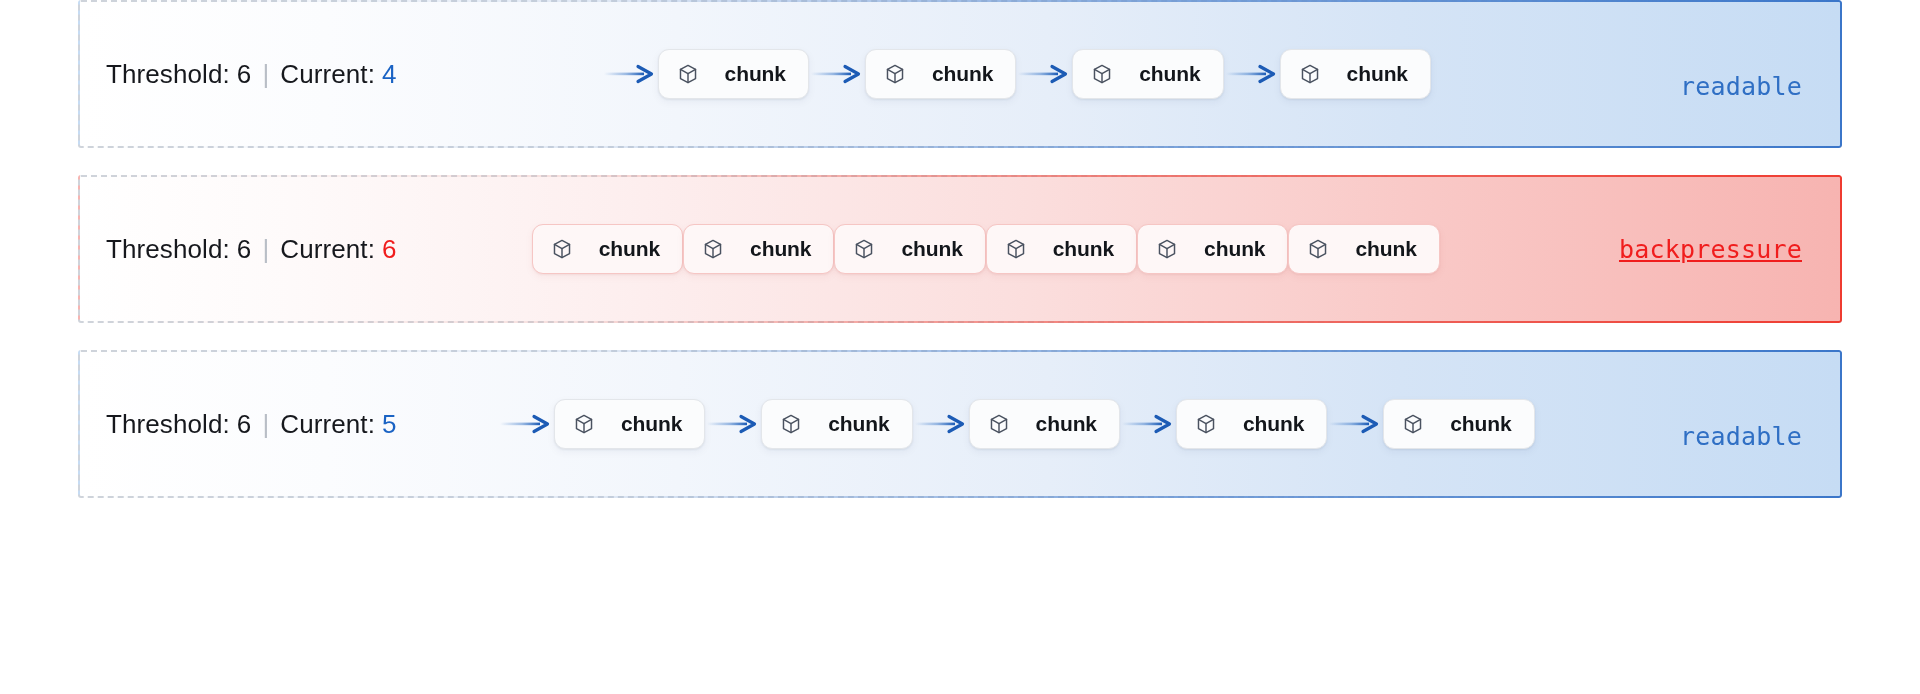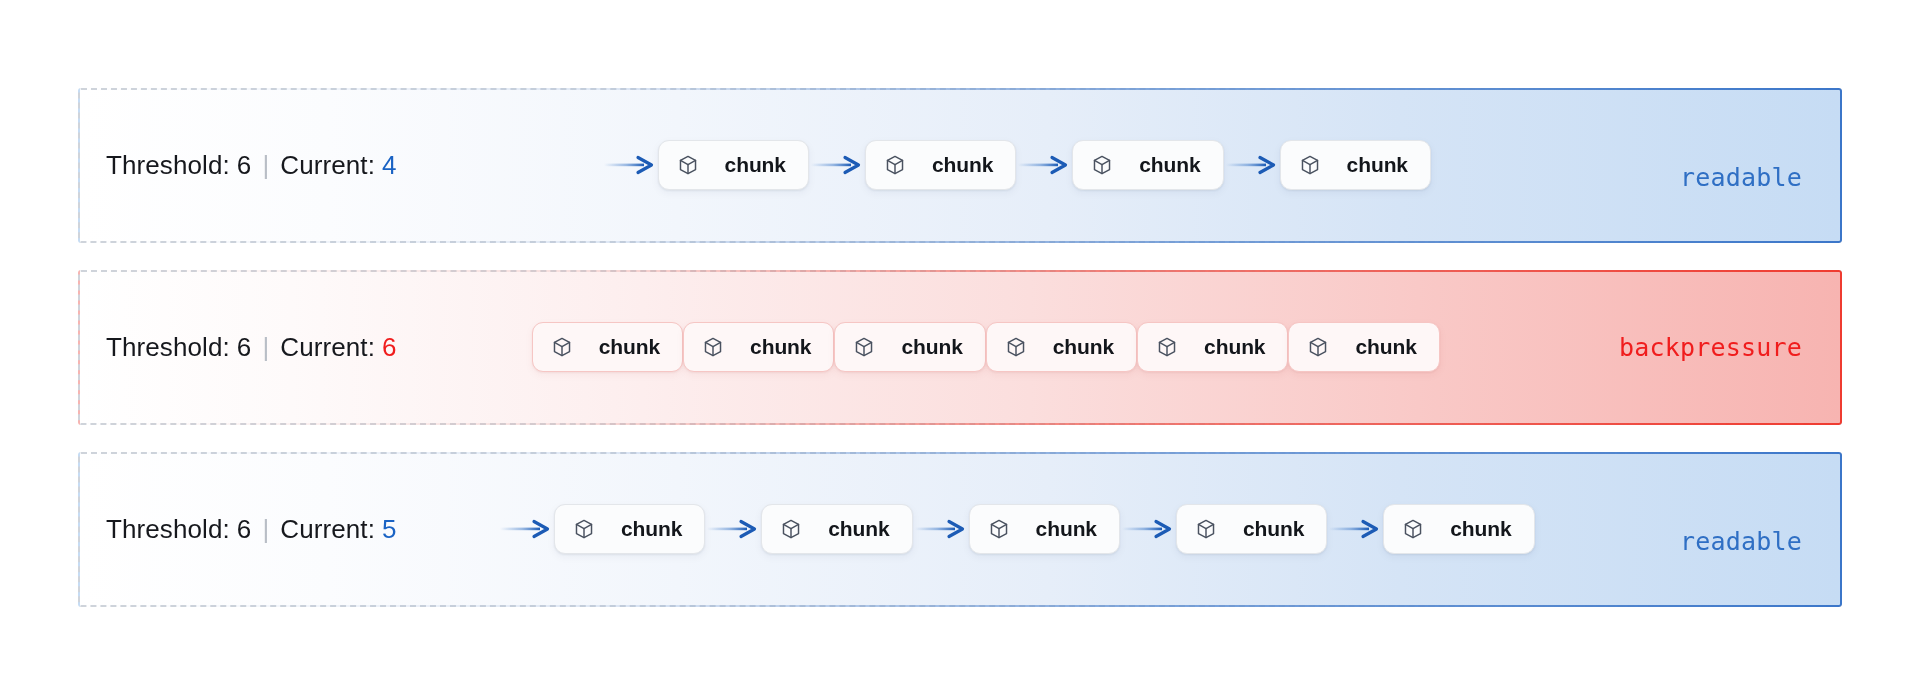--- a/index.html
+++ b/index.html
@@ -7,21 +7,21 @@
   html, body {
     width: 1920px;
     height: 694px;
     background: #ffffff;
     font-family: "Liberation Sans", sans-serif;
     overflow: hidden;
   }
 
   #stage {
     width: 1920px;
-    height: 694px;
+    height: 498px;
     position: relative;
     display: flex;
     flex-direction: column;
     justify-content: center;
     gap: 27px;
     padding: 0 78px 0 78px;
   }
 
   
   .lane {
@@ -159,21 +159,21 @@
   .state {
     flex: 0 0 auto;
     font-family: "DejaVu Sans Mono", "Liberation Mono", monospace;
     font-size: 25px;
     letter-spacing: .2px;
     white-space: nowrap;
     margin-left: 44px;
     z-index: 2;
   }
   .state.readable { color: #2f6fc4; margin-top: 24px; }
-  .state.backpressure { color: #f01d1d; }
+  .state.backpressure { color: #f01d1d; text-decoration: underline; }
 </style>
 </head>
 <body>
 
 <div id="stage">
     <div class="lane flow">
       <div class="status">
         <span class="lbl">Threshold:</span>
         <span class="num" style="margin-left: 7px;">6</span>
         <span class="sep">|</span>

